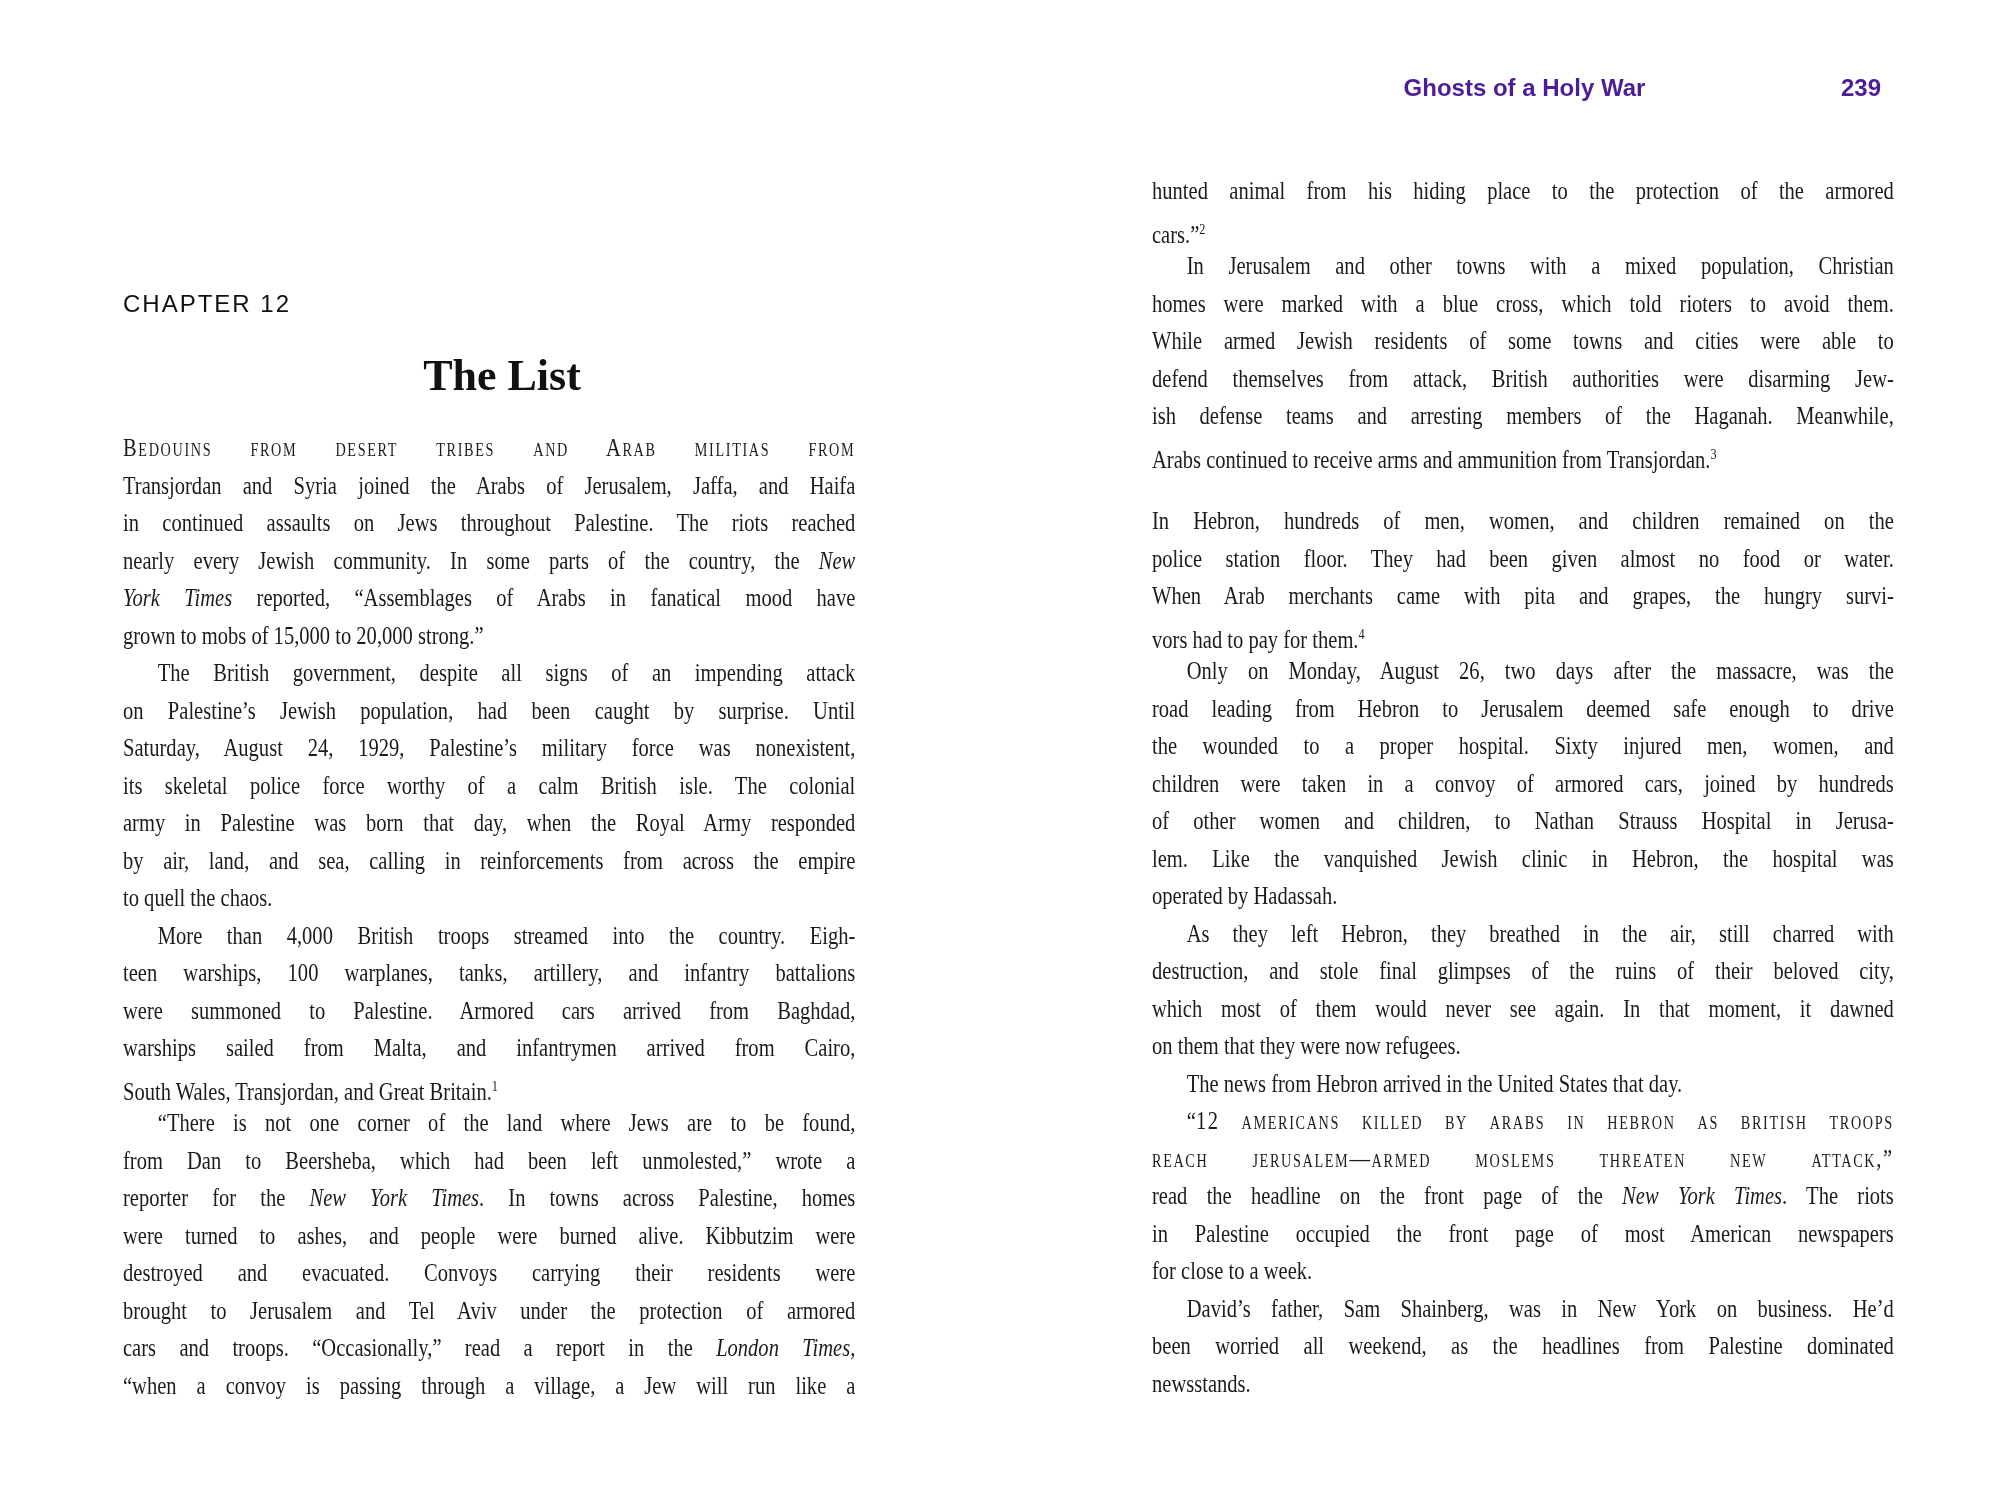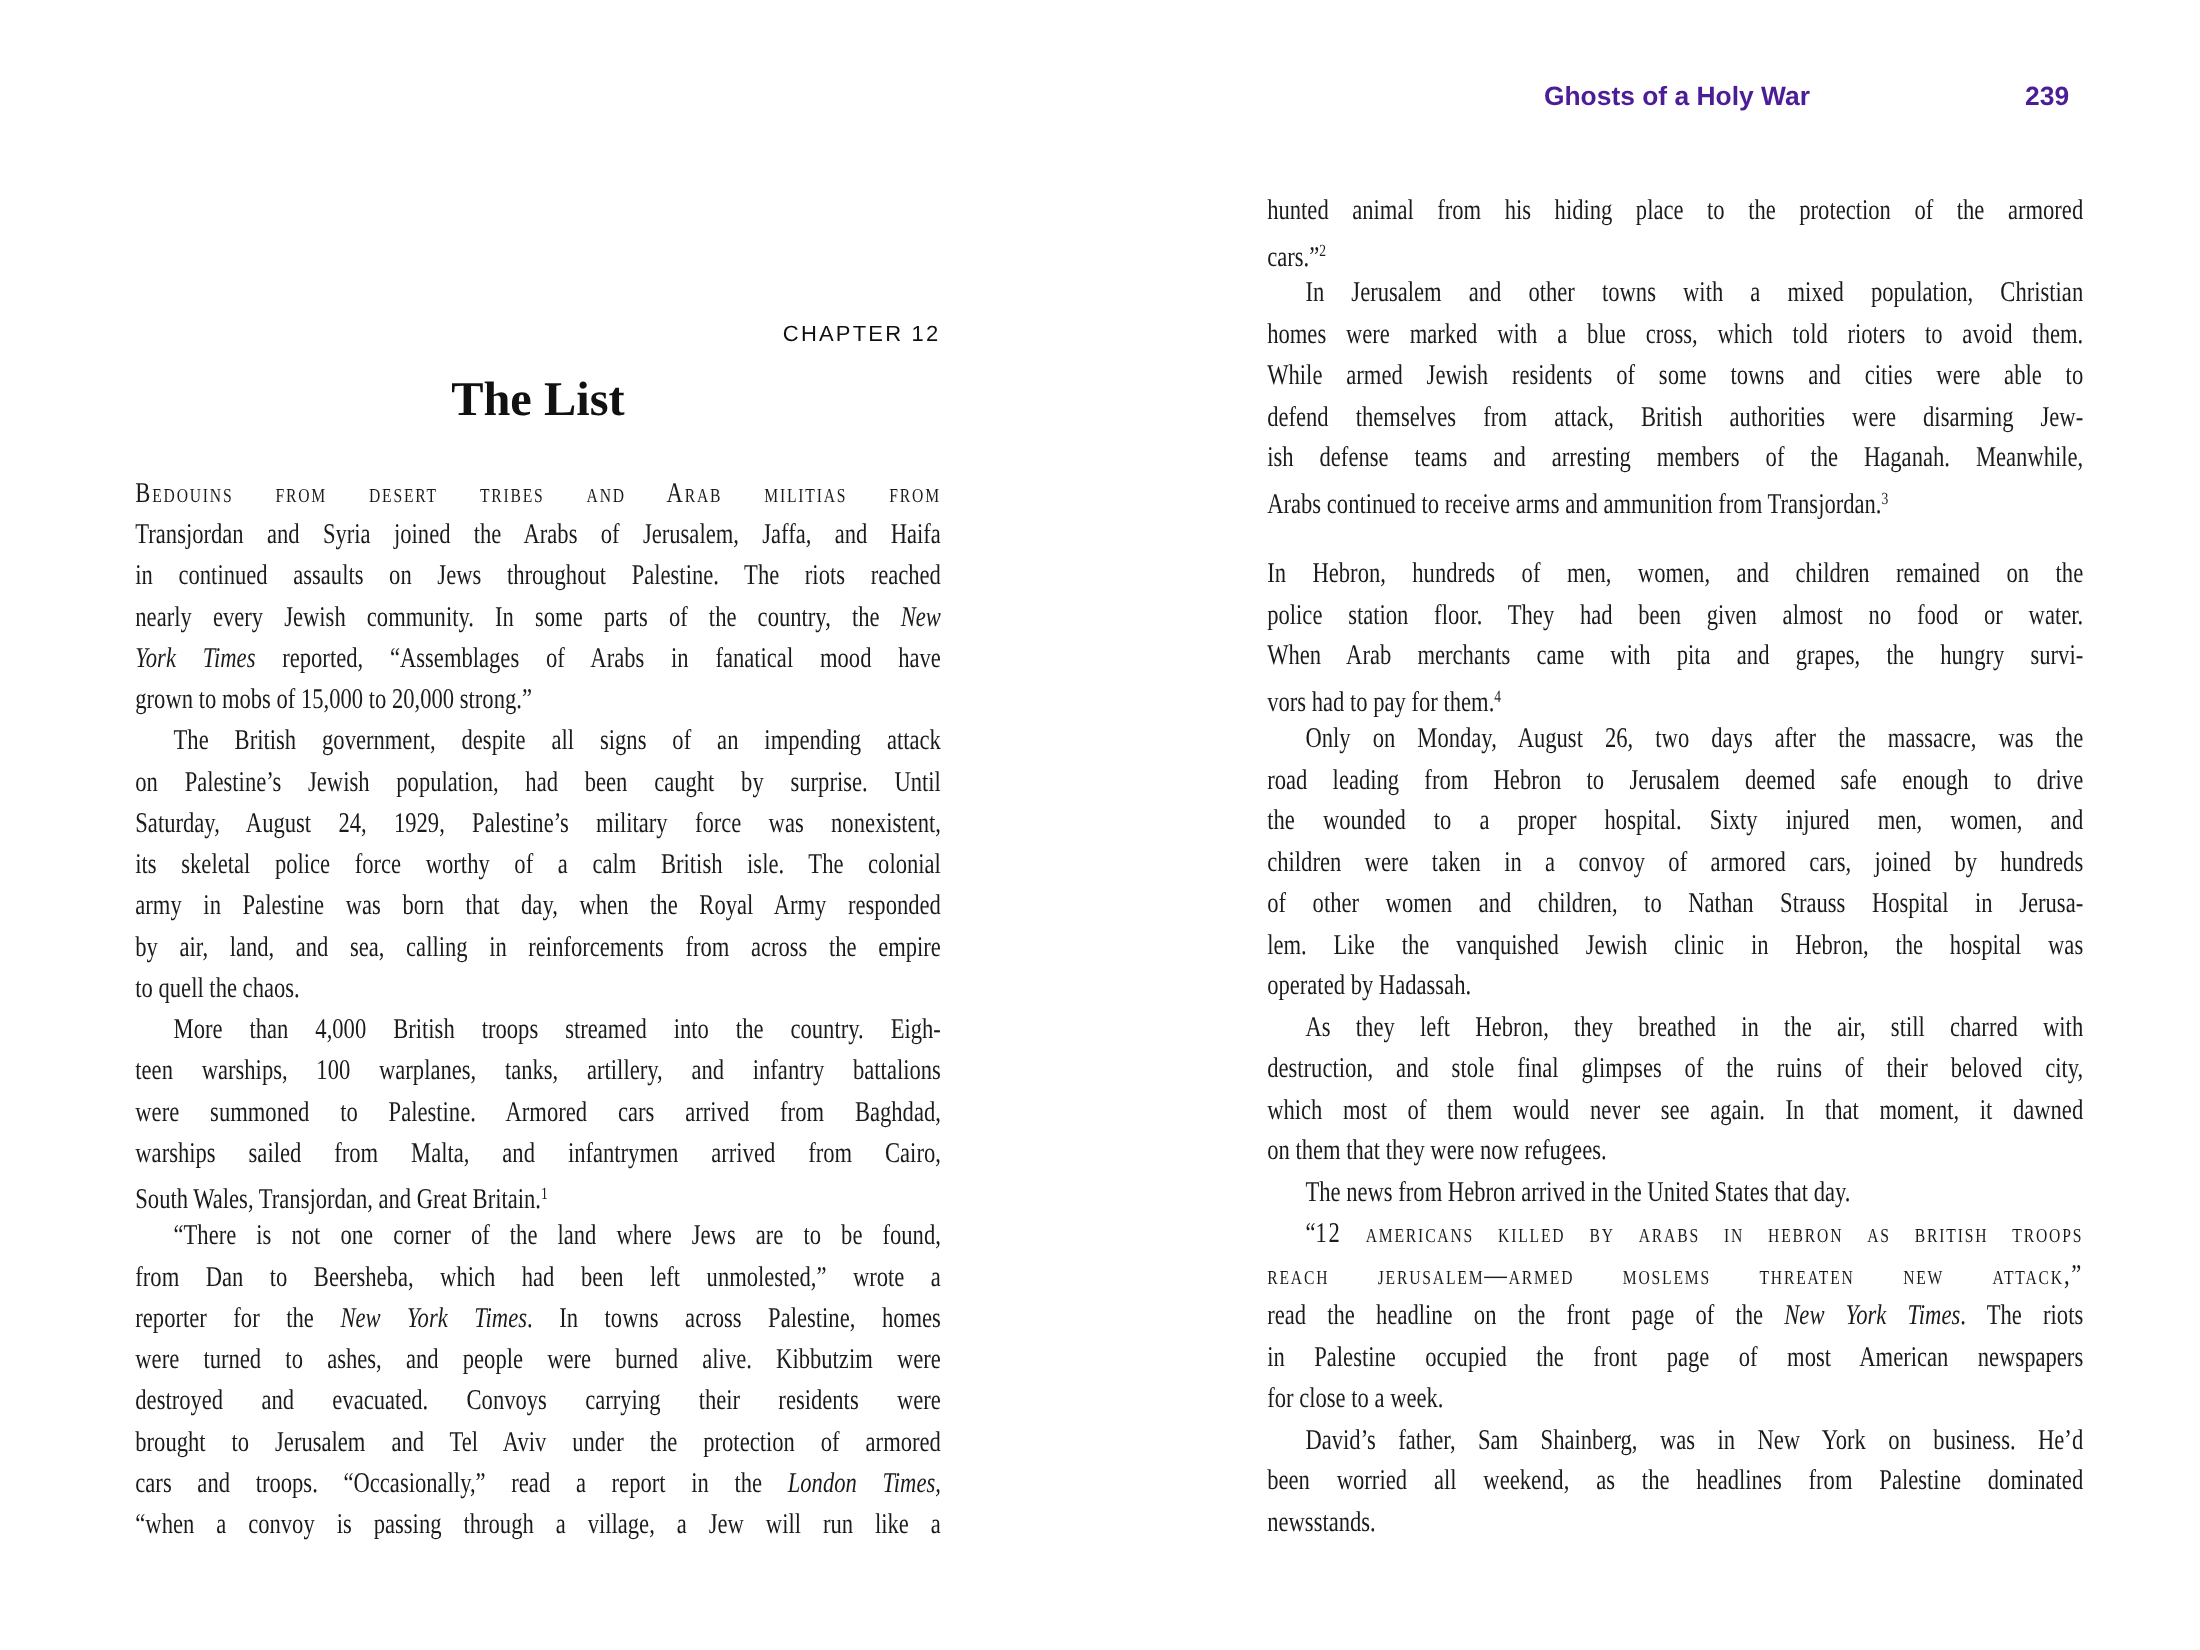--- a/index.html
+++ b/index.html
@@ -24,34 +24,34 @@
     line-height: 28px;
   }
   .running-head .num {
     position: absolute; right: 16px; top: 0;
   }
 
   
   .chapter-label {
     position: absolute;
     left: 123px; top: 289px; width: 732px;
-    text-align: right;
+    text-align: left;
     font-family: "Liberation Sans", "DejaVu Sans", sans-serif;
-    font-size: 20px;
+    font-size: 24px;
     letter-spacing: 2px;
     color: #101010;
     line-height: 30px;
   }
   .chapter-title {
     position: absolute;
     left: 123px; top: 339px; width: 732px;
     text-align: center;
     font-size: 44px;
     font-weight: bold;
-    margin: 0;
+    margin: 13px;
     color: #111111;
     line-height: 48px;
   }
 
   
   .page-body {
     position: absolute;
     transform-origin: 0 0;
     transform: scaleX(0.79);
     font-size: 26px;

